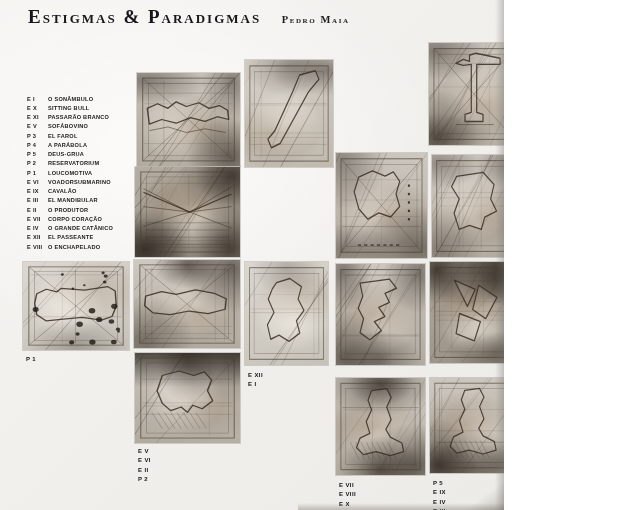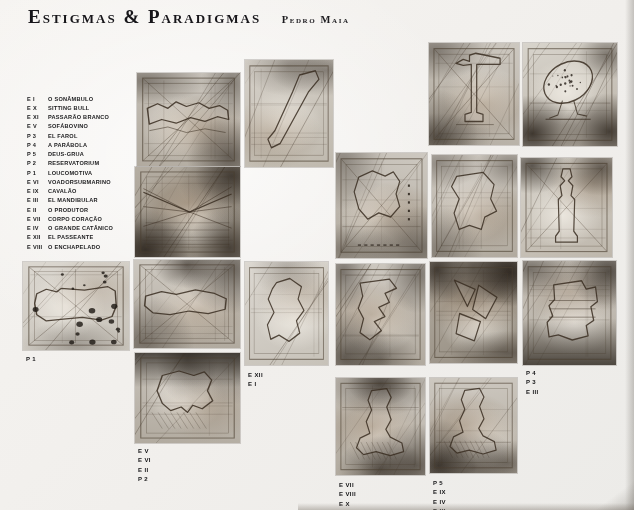--- a/index.html
+++ b/index.html
@@ -1,17 +1,17 @@
 <!DOCTYPE html>
 <html><head>
 <meta charset="utf-8">
 <style>
   html,body{margin:0;padding:0;}
   #page{
-    position:relative; width:634px; height:510px; overflow:hidden;
+    position:relative; width:504px; height:510px; overflow:hidden;
     background:
       radial-gradient(420px 300px at 30% 30%, rgba(255,255,255,.7), rgba(255,255,255,0) 70%),
       linear-gradient(135deg, #f6f4f1 0%, #f1efec 55%, #ecebe8 100%);
     font-family:"Liberation Sans", sans-serif;
   }
   
   #hdr{position:absolute; left:28px; top:6px; white-space:nowrap;}
   #hdr h1{
     display:inline-block; margin:0; font-family:"Liberation Serif", serif;
     font-variant:small-caps; font-weight:700; font-size:19px; letter-spacing:2px;

